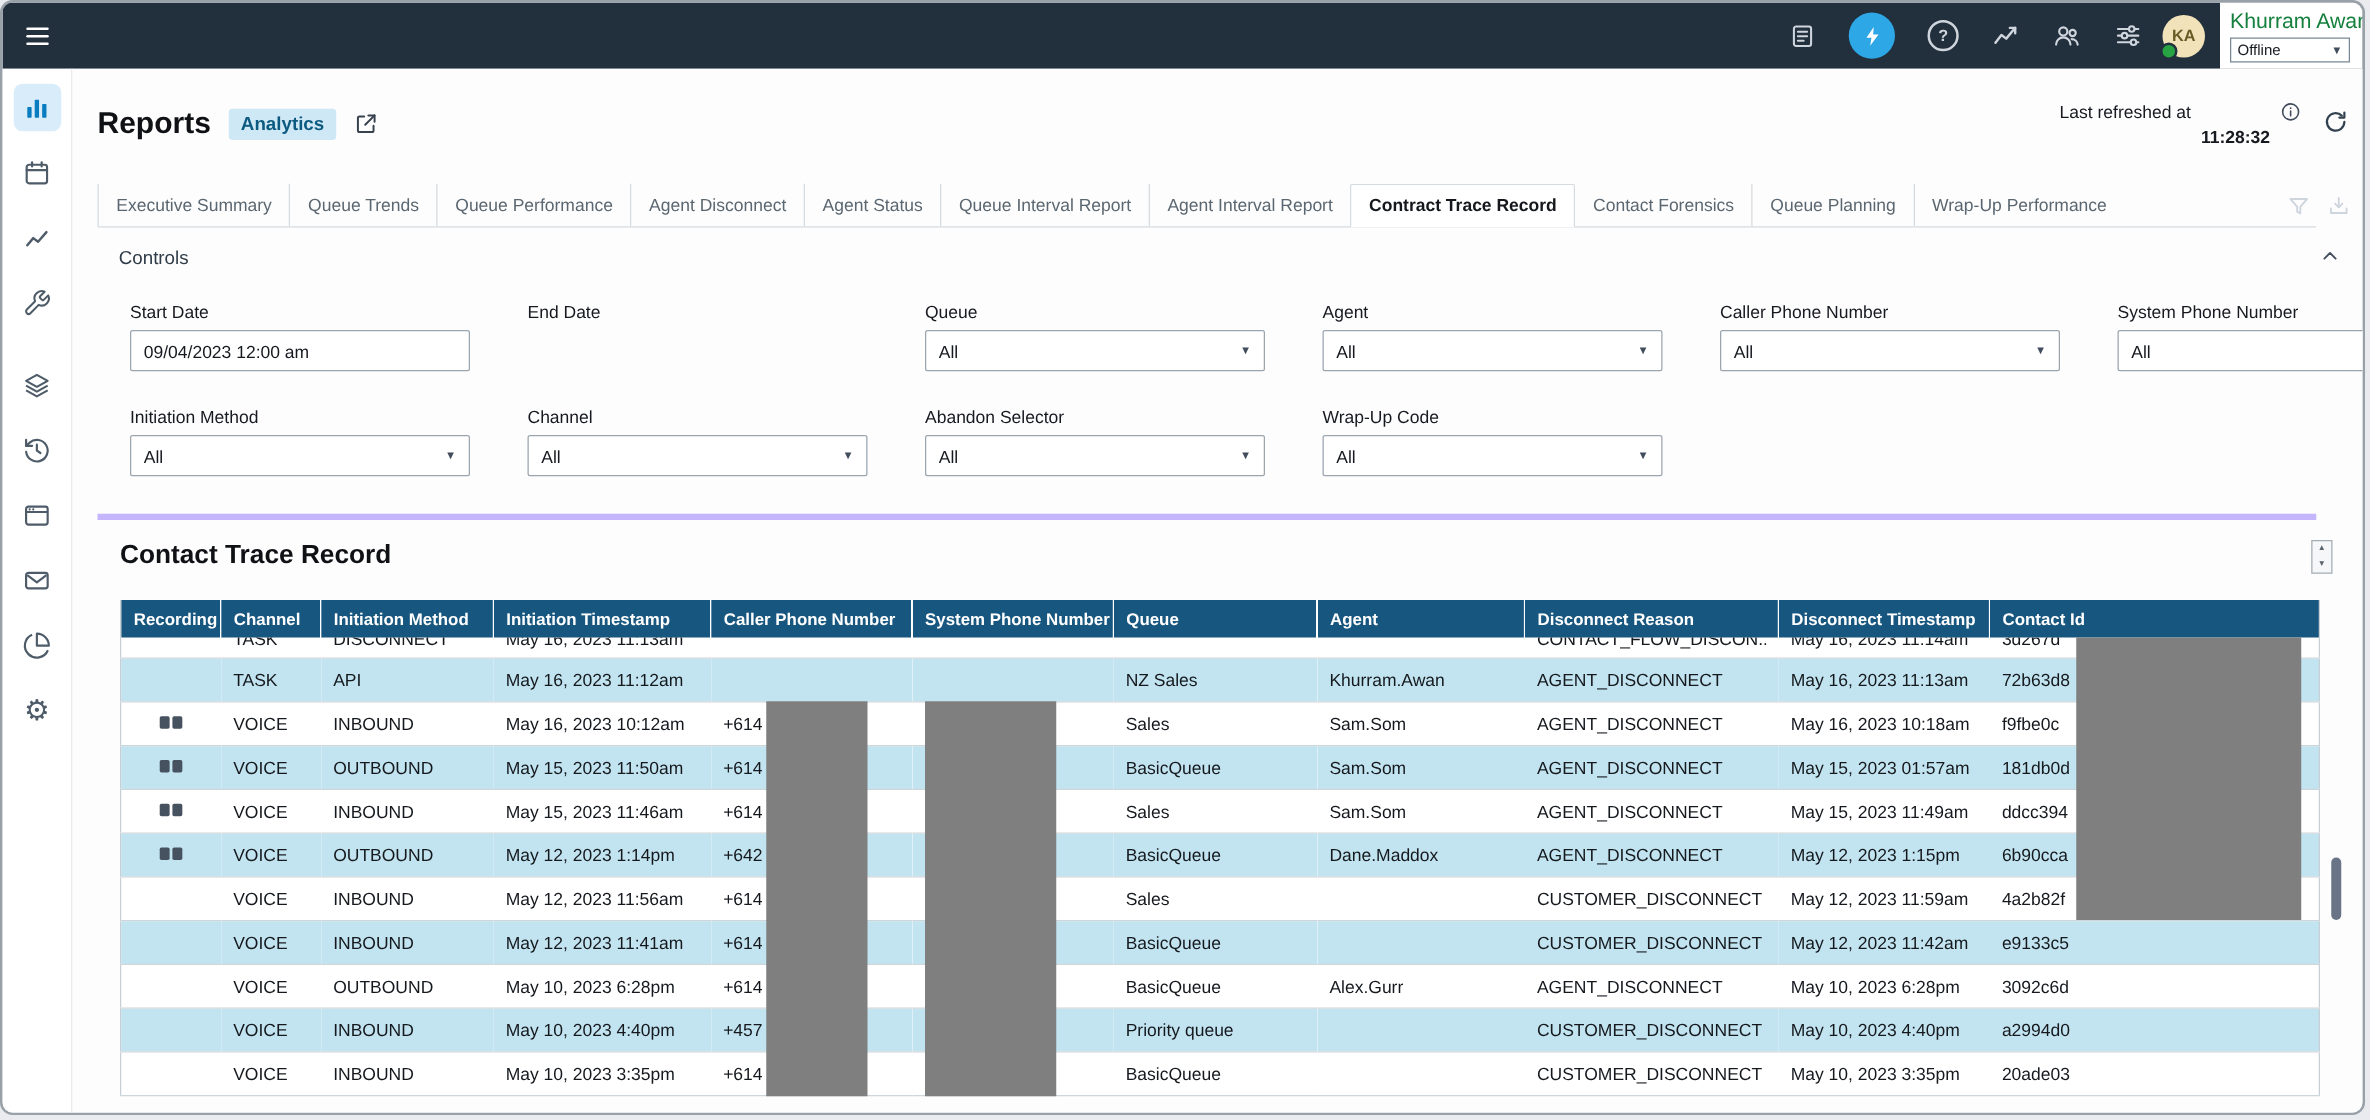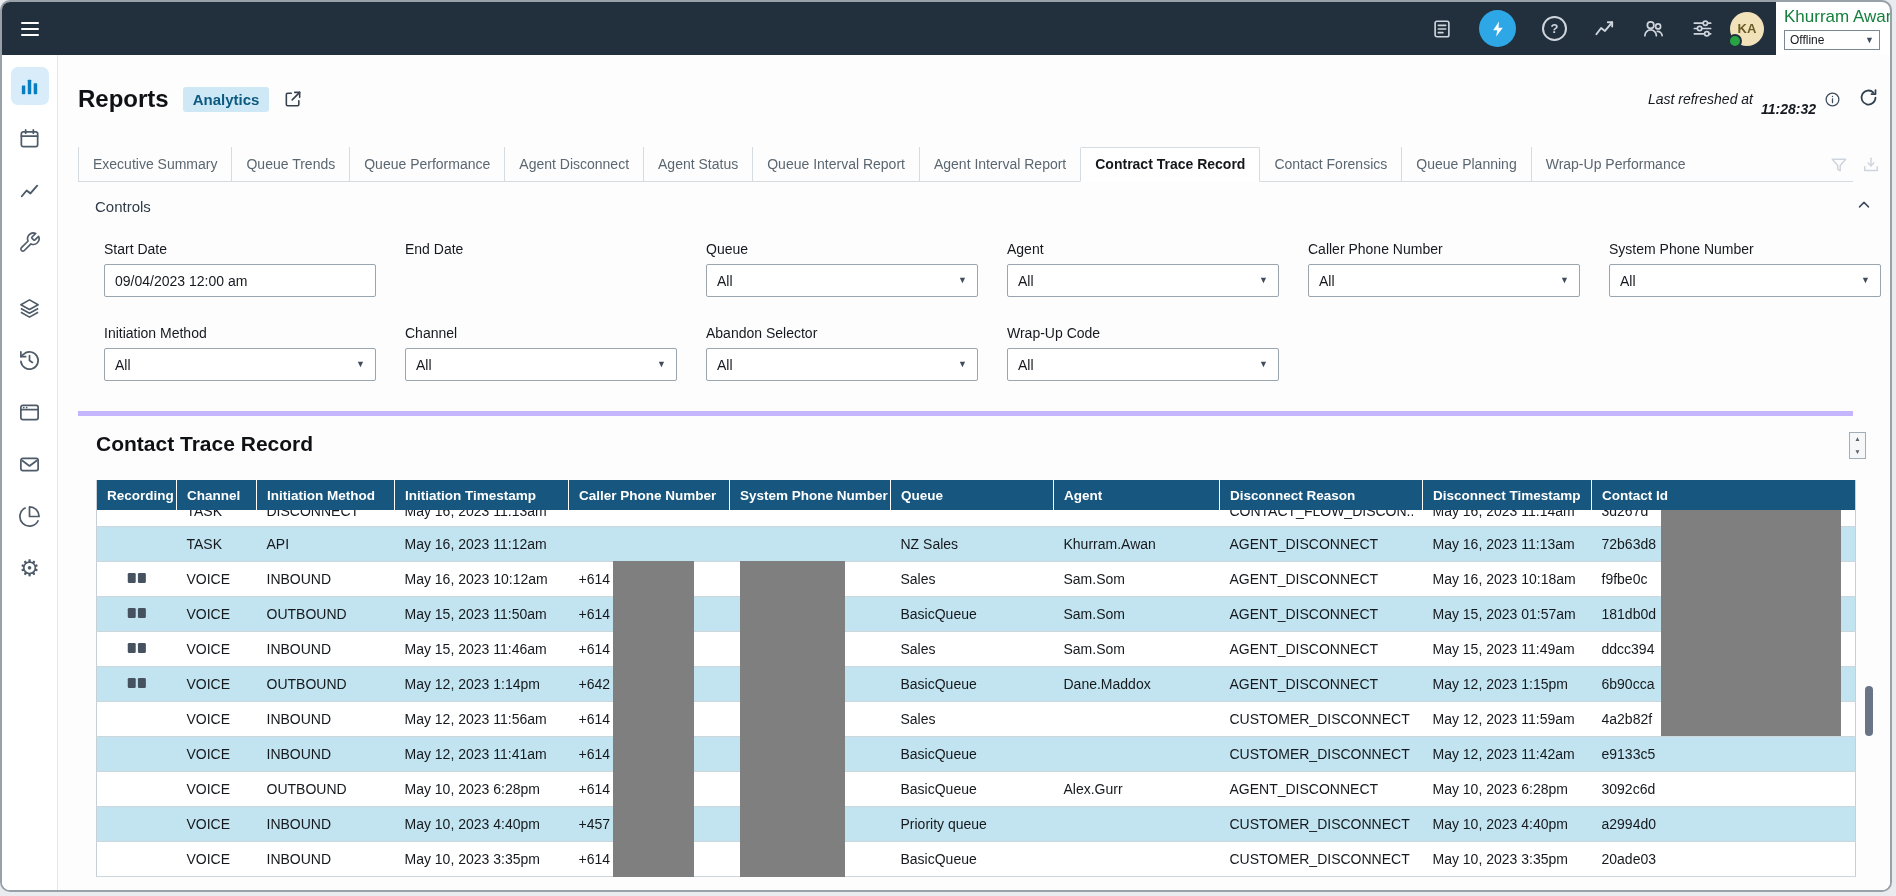--- a/index.html
+++ b/index.html
@@ -28,35 +28,35 @@
   .side-btn.active{background:#d8edf9;color:#0a7cc0;}
   .side-btn:nth-child(4){margin-bottom:14px;}
   .glyph-gear{font-size:23px;line-height:1;}
 
   
   .main{flex:1;background:#fdfdfe;padding:22px 37px 0 20px;position:relative;box-sizing:border-box;min-width:0;}
   .page-header{display:flex;align-items:center;position:relative;height:44px;}
   .page-title{font-size:24px;font-weight:bold;color:#0f1114;margin:0 14px 0 0;}
   .badge{background:#cfe8f6;color:#0d5a80;font-size:15px;font-weight:bold;padding:4px 10px;border-radius:3px;margin-right:14px;}
   .ext-btn{color:#37424e;}
-  .refreshed{margin-left:auto;display:flex;align-items:center;gap:8px;font-size:14px;color:#16191f;margin-right:12px;font-style:italic;}
+  .refreshed{margin-left:auto;display:flex;gap:8px;font-size:14px;color:#16191f;margin-right:12px;}
   .refreshed b{font-weight:bold;margin-top:20px;}
   .refresh-btn{position:absolute;right:-26px;top:10px;color:#31414f;background:none;border:none;padding:0;}
 
   .panel{position:relative;margin-top:14px;}
   .panel-icons{position:absolute;top:8px;right:-28px;display:flex;gap:12px;color:#414d5c;}
   .tabs{display:flex;border-bottom:1px solid #d6dbdf;margin-top:26px;}
   .tab{font-size:14px;color:#5b6770;padding:0 14px;line-height:33px;background:transparent;border:none;border-left:1px solid #d6dbdf;white-space:nowrap;}
   .tab.active{background:#fff;border:1px solid #d6dbdf;border-bottom:1px solid #fff;margin-bottom:-1px;color:#14181d;font-weight:bold;border-radius:2px 2px 0 0;}
   .tab.active + .tab{border-left:none;}
 
   .controls{position:relative;padding:16px 0 30px 17px;}
   .controls-title{font-size:15px;color:#2f3b47;}
   .collapse-btn{position:absolute;right:-20px;top:14px;color:#414d5c;background:none;border:none;padding:0;}
-  .filters{margin-top:26px;padding-left:9px;display:grid;grid-template-columns:repeat(6,272px);gap:28px 29px;}
+  .filters{margin-top:26px;padding-left:9px;display:grid;grid-template-columns:repeat(6,272px);gap:28px 46px;}
   .filter-label{display:block;font-size:14px;color:#16191f;margin-bottom:7px;white-space:nowrap;}
   .field{width:100%;height:33px;border:1px solid #9aa5ae;border-radius:2px;background:#fff;font-size:14px;color:#16191f;padding:0 10px;box-sizing:border-box;display:flex;align-items:center;}
   input.field{display:block;line-height:31px;}
   .select{justify-content:space-between;}
 
   
   .table-section{border-top:5px solid #c4b5fd;padding:16px 0 0 18px;position:relative;}
   .section-head{position:relative;height:36px;}
   .section-title{font-size:21px;font-weight:bold;margin:0;color:#0f1114;}
   .stepper{position:absolute;right:-13px;top:0;width:17px;height:27px;border:1px solid #a3adb5;background:#f6f7f8;display:flex;flex-direction:column;box-sizing:border-box;}

